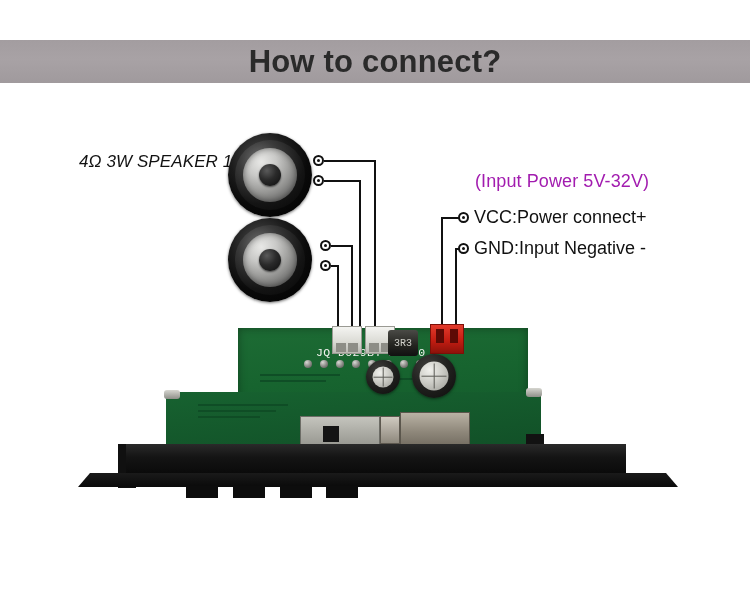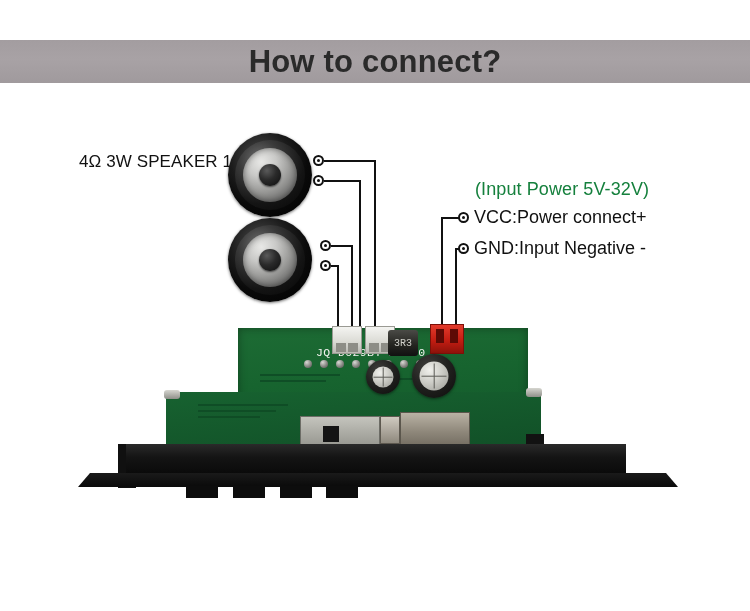--- a/index.html
+++ b/index.html
@@ -33,29 +33,30 @@
   }
 
   
   .lbl{
     position:absolute;
     white-space:nowrap;
     color:#111;
     font-size:17px;
     font-weight:400;
     letter-spacing:.1px;
+    font-style:italic;
   }
   #spk1-label{ left:79px; top:152px; }
   #spk2-label{ left:79px; top:243px; }
 
   #power-note{
     position:absolute;
-    left:475px; top:179px;
+    left:475px; top:171px;
     font-size:18px;
-    color:#15803d;
+    color:#a21caf;
     white-space:nowrap;
     letter-spacing:.1px;
   }
   #vcc-label{
     position:absolute;
     left:474px; top:207px;
     font-size:18px; color:#111; white-space:nowrap;
   }
   #gnd-label{
     position:absolute;

